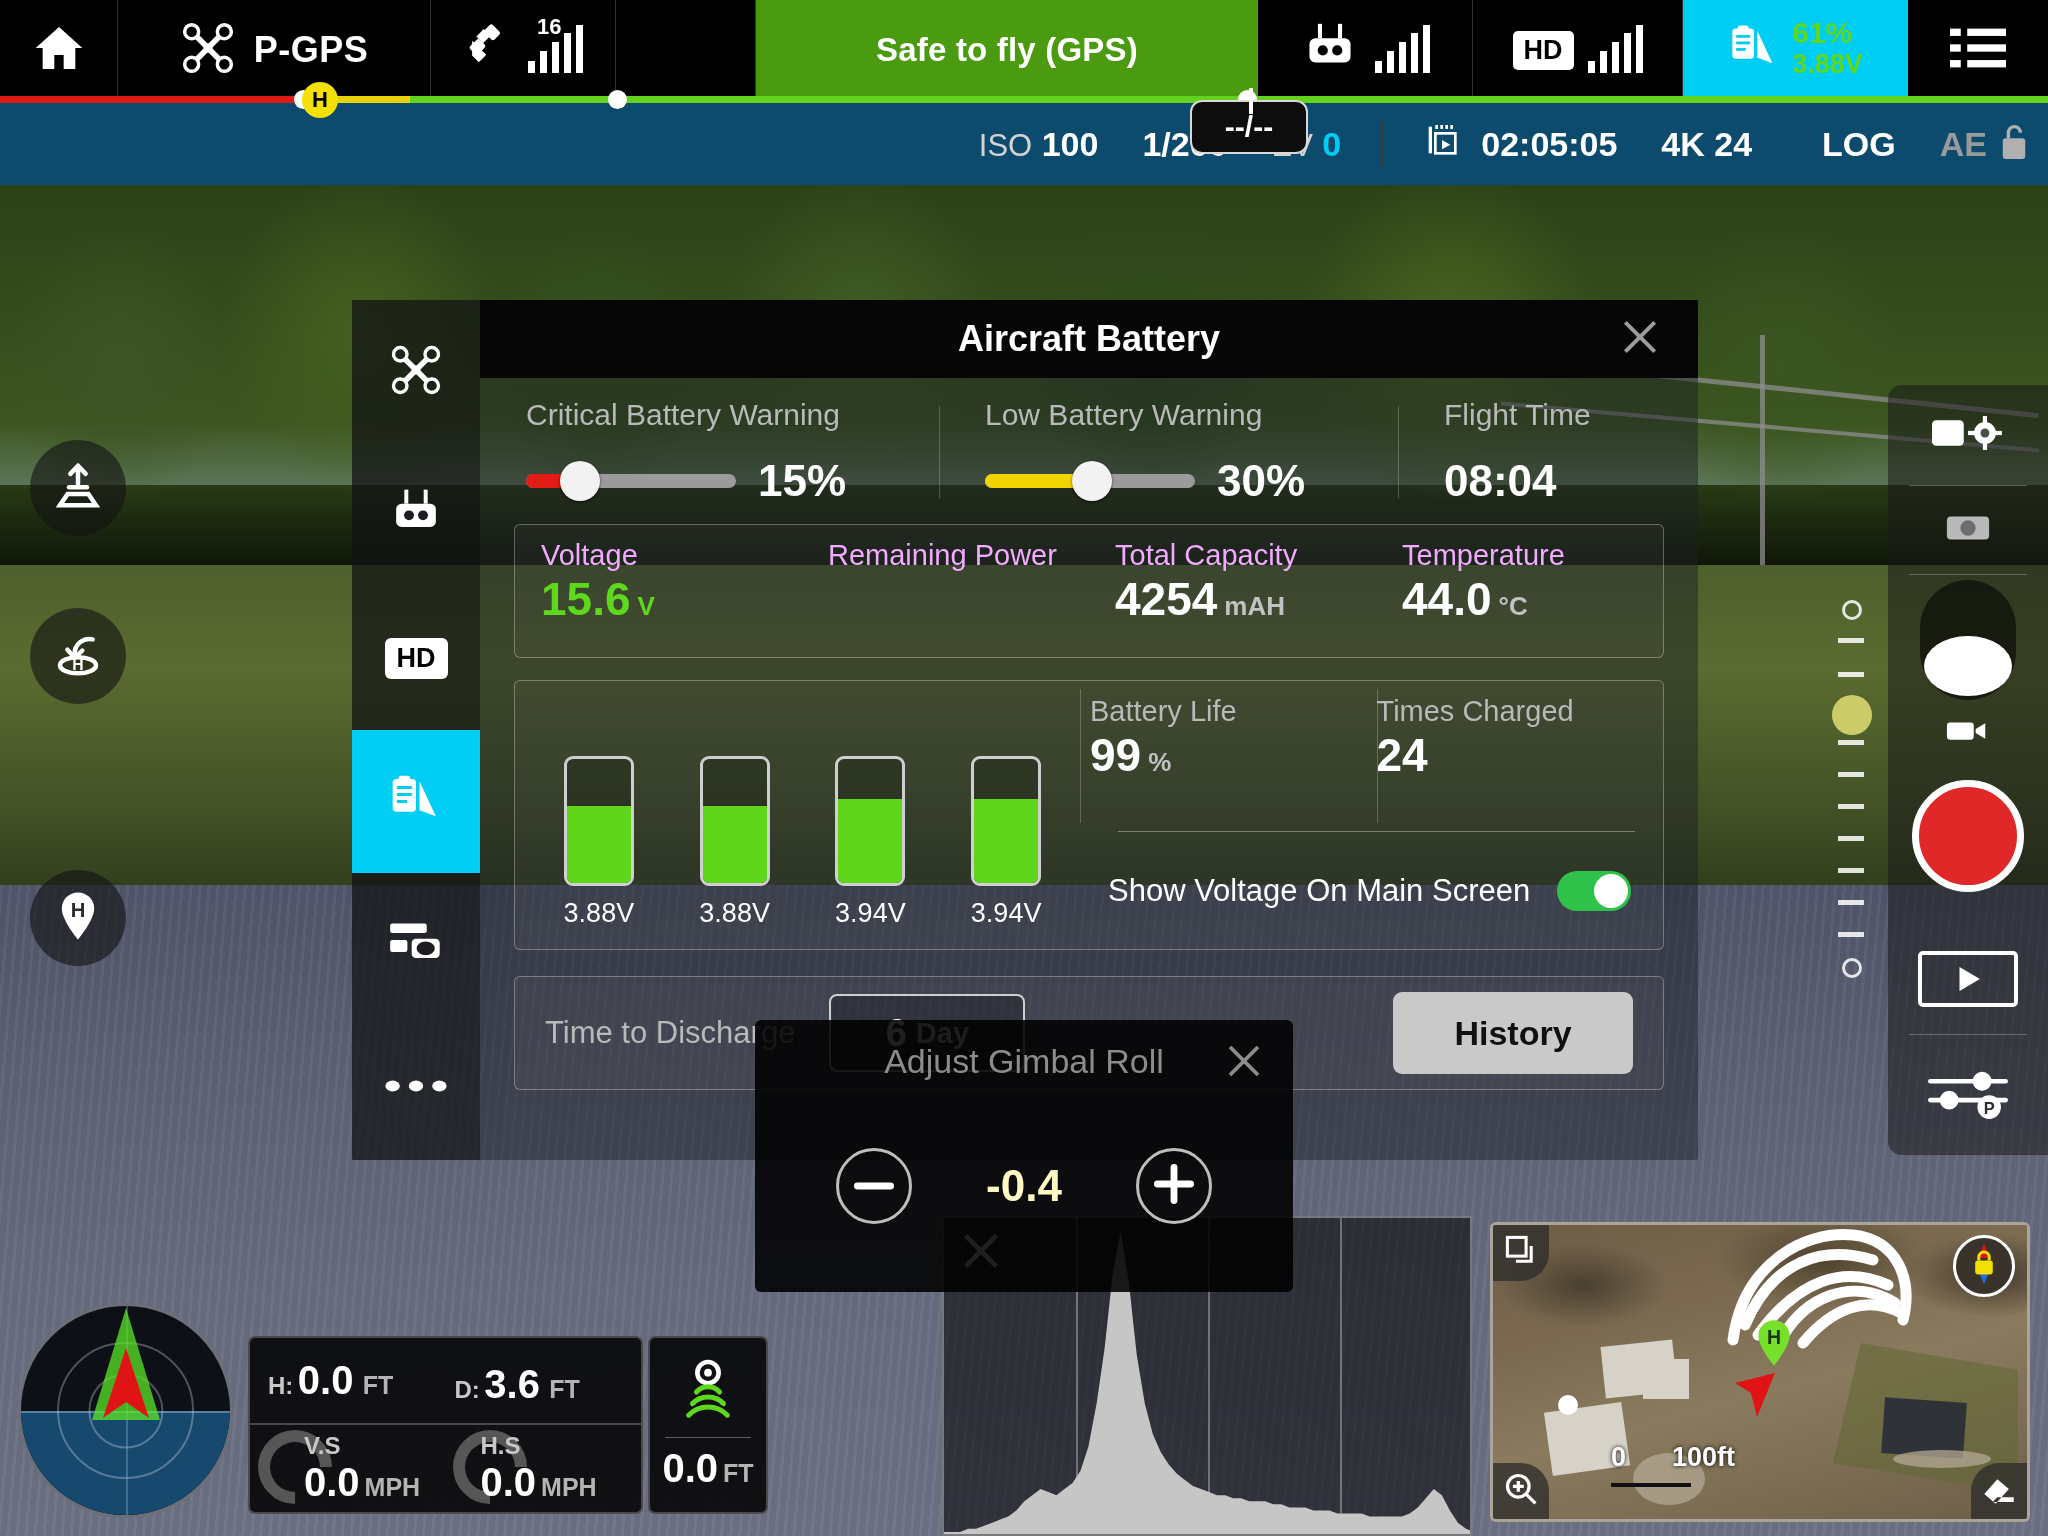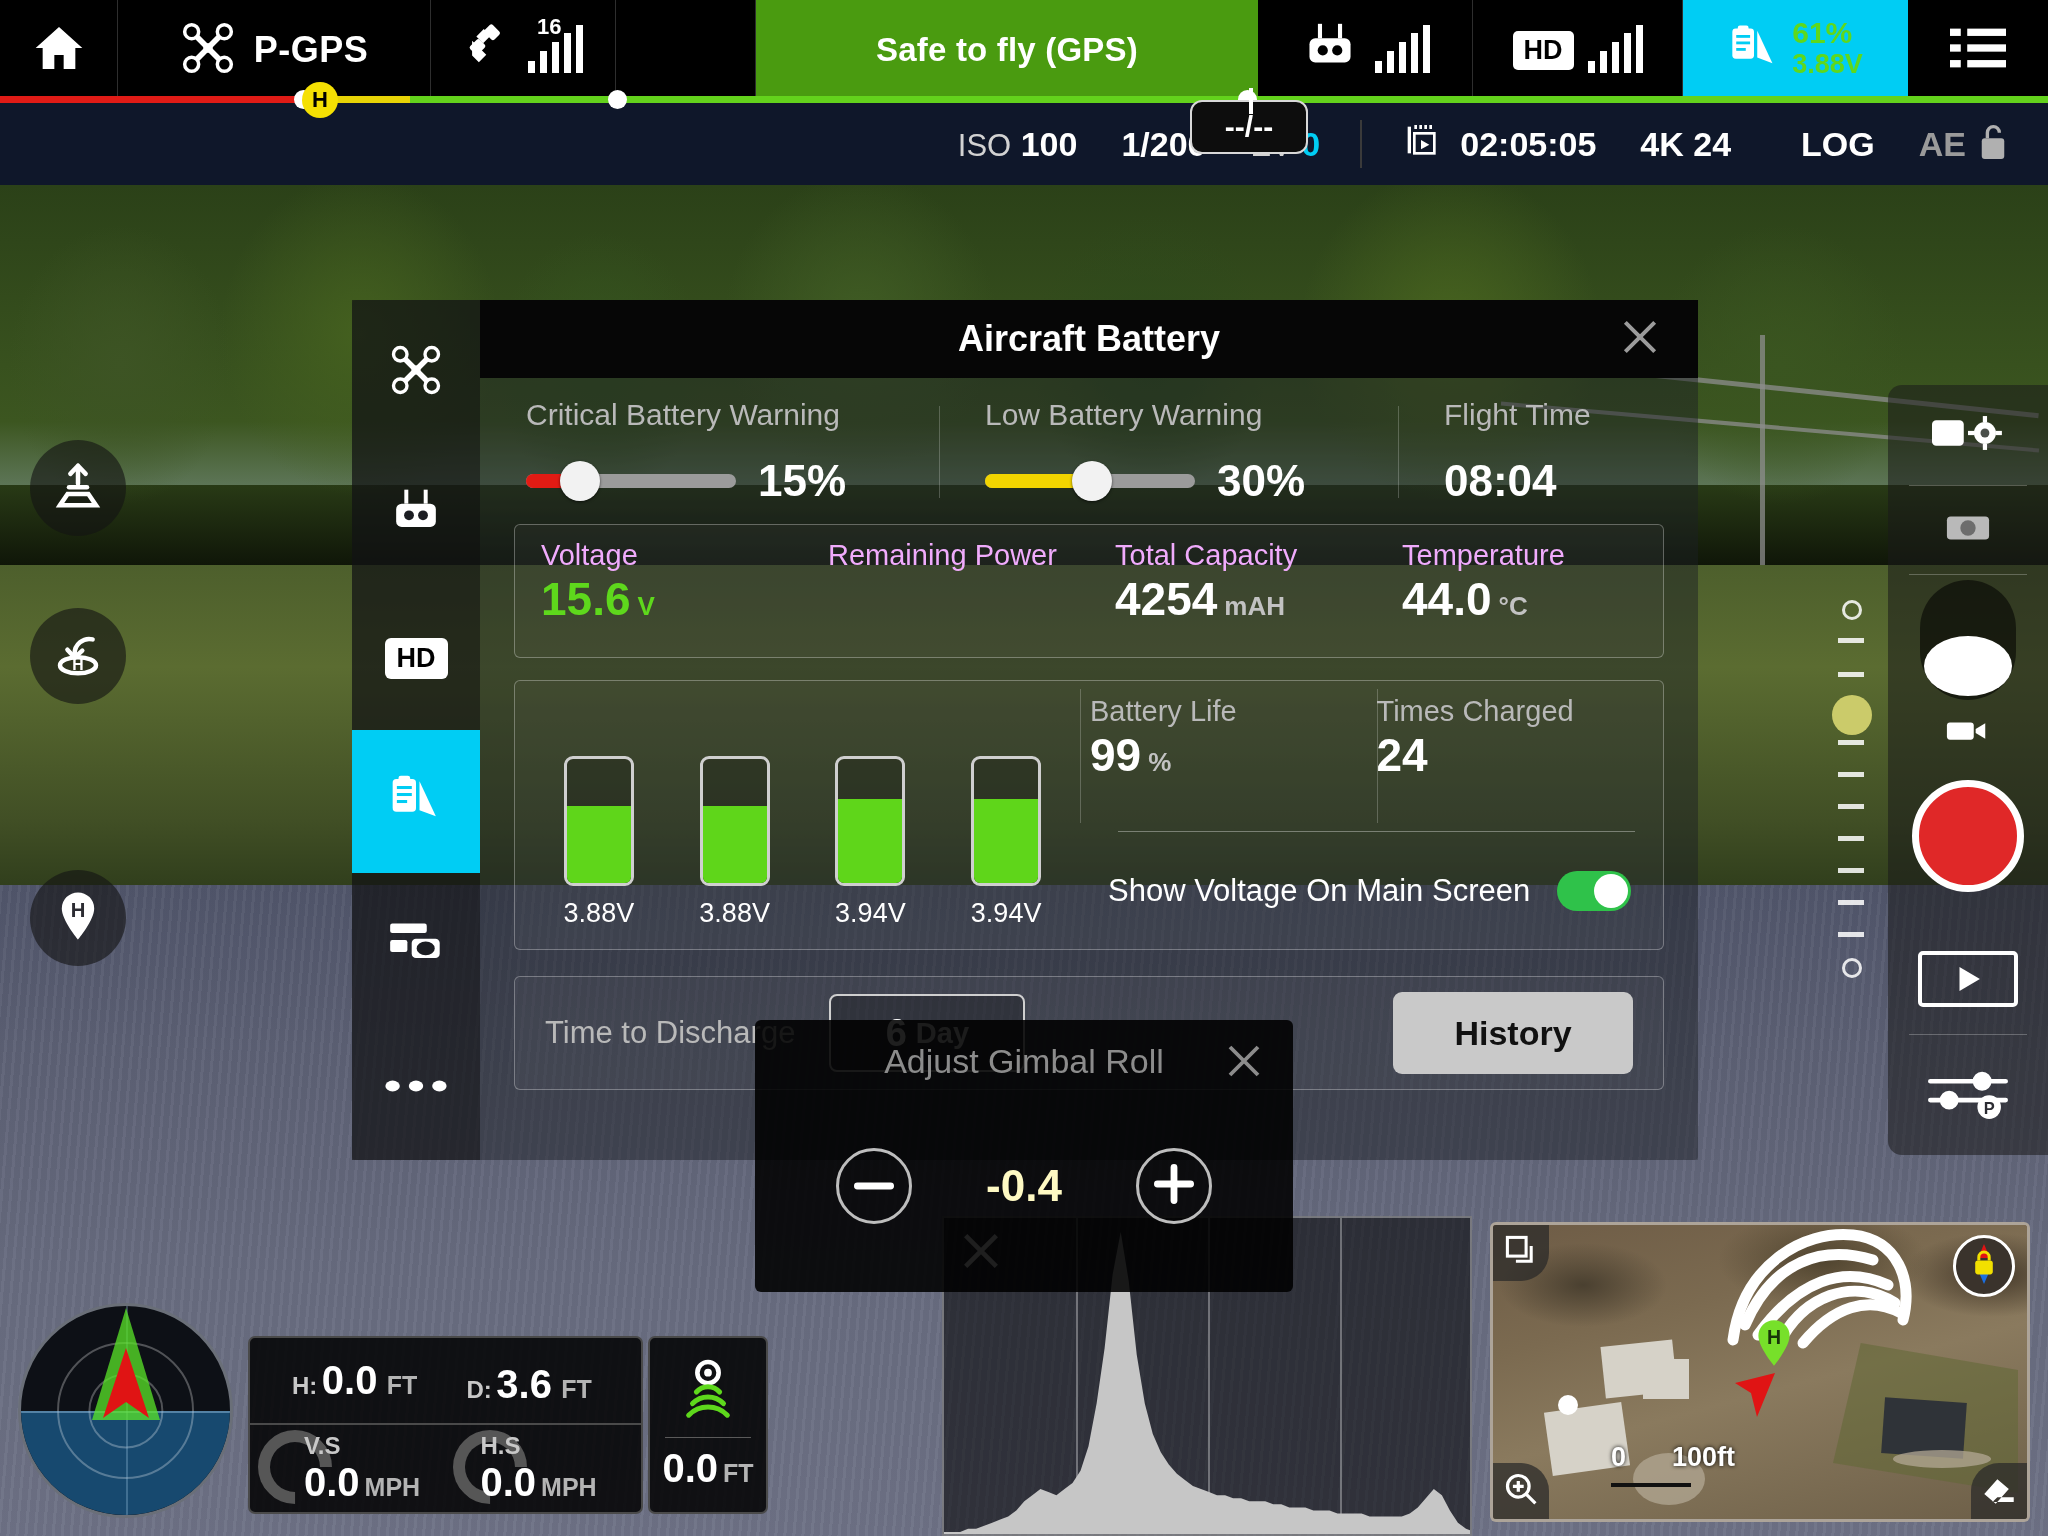--- a/index.html
+++ b/index.html
@@ -73,22 +73,22 @@
   
   .battstrip { position:absolute; left:0; top:96px; width:2048px; height:7px; z-index:41; display:flex; }
   .bs-red{width:300px;background:#e01b16}
   .bs-yel{width:110px;background:#e8d406}
   .bs-grn{flex:1;background:#63d21c}
   .bs-dot{position:absolute; width:19px;height:19px;border-radius:50%;background:#fff; top:-6px;}
   .bs-h{position:absolute; top:-14px; width:36px;height:36px;border-radius:50%;background:#f5e003;
         color:#000;font-size:22px;font-weight:bold;display:flex;align-items:center;justify-content:center;}
 
   
-  .caminfo { position:absolute; left:0; top:103px; width:2048px; height:82px; background:#0f172a; z-index:40;
-             display:flex; align-items:center; justify-content:flex-end; padding-right:40px; gap:0; }
+  .caminfo { position:absolute; left:0; top:103px; width:2048px; height:82px; background:#0c4a6e; z-index:40;
+             display:flex; align-items:center; justify-content:flex-end; padding-right:19px; gap:0; }
   .ci-item{ color:#fff; font-size:34px; font-weight:bold; margin-left:44px; white-space:nowrap;}
   .ci-lab{ color:#d2d2d2; font-weight:normal; font-size:31px;}
   .ci-cyan{ color:#00cdf4; }
   .ci-grey{ color:#9a9a9a; }
   .ci-sep { width:2px; height:48px; background:#3a3a3a; margin-left:40px; }
   .focusbox{ position:absolute; left:1190px; top:100px; width:118px; height:54px;
              border:2px solid #d8d8d8; border-radius:12px; background:#0d0d0d;
              color:#fff; font-size:30px; font-weight:bold; display:flex; align-items:center; justify-content:center; z-index:42;}
   .focus-tick{position:absolute; left:1249px; top:88px; width:4px; height:26px; background:#fff; z-index:42;}
 
@@ -520,21 +520,21 @@
     <div class="radar-cone"></div>
     <div class="radar-arrow">
       <svg width="54" height="78" viewBox="0 0 27 39">
           <path d="M13.5 1 25 36 13.5 28 2 36z" fill="#e01414"></path>
         </svg>
     </div>
   </div>
 
   <div class="telebox">
     <div class="telerow top">
-      <div style="flex:1;padding-left:42px;">
+      <div style="flex:1;padding-left:18px;">
         <span class="tl">H:</span>
         <span class="tv">0.0</span>
         <span class="tu">FT</span>
       </div>
       <div style="flex:1;margin-top:8px;">
         <span class="tl">D:</span>
         <span class="tv">3.6</span>
         <span class="tu">FT</span>
       </div>
     </div>

